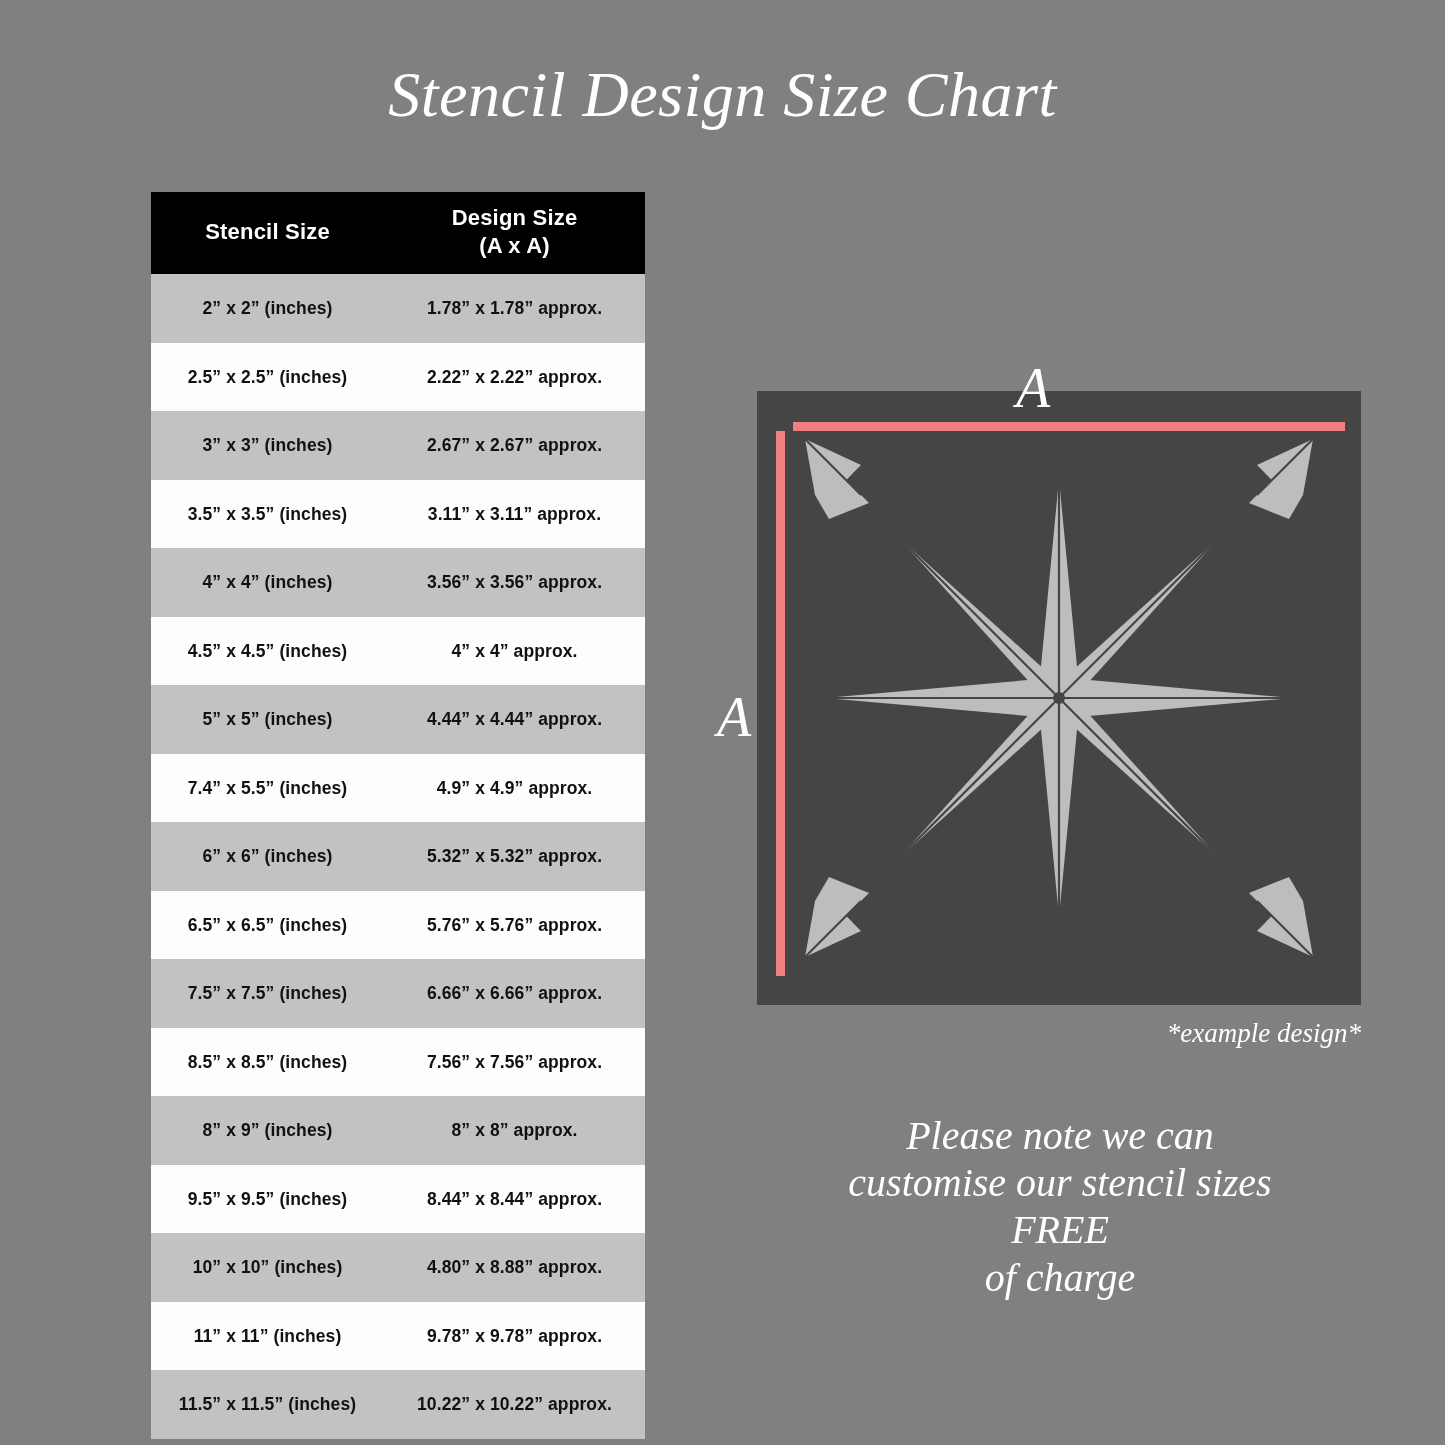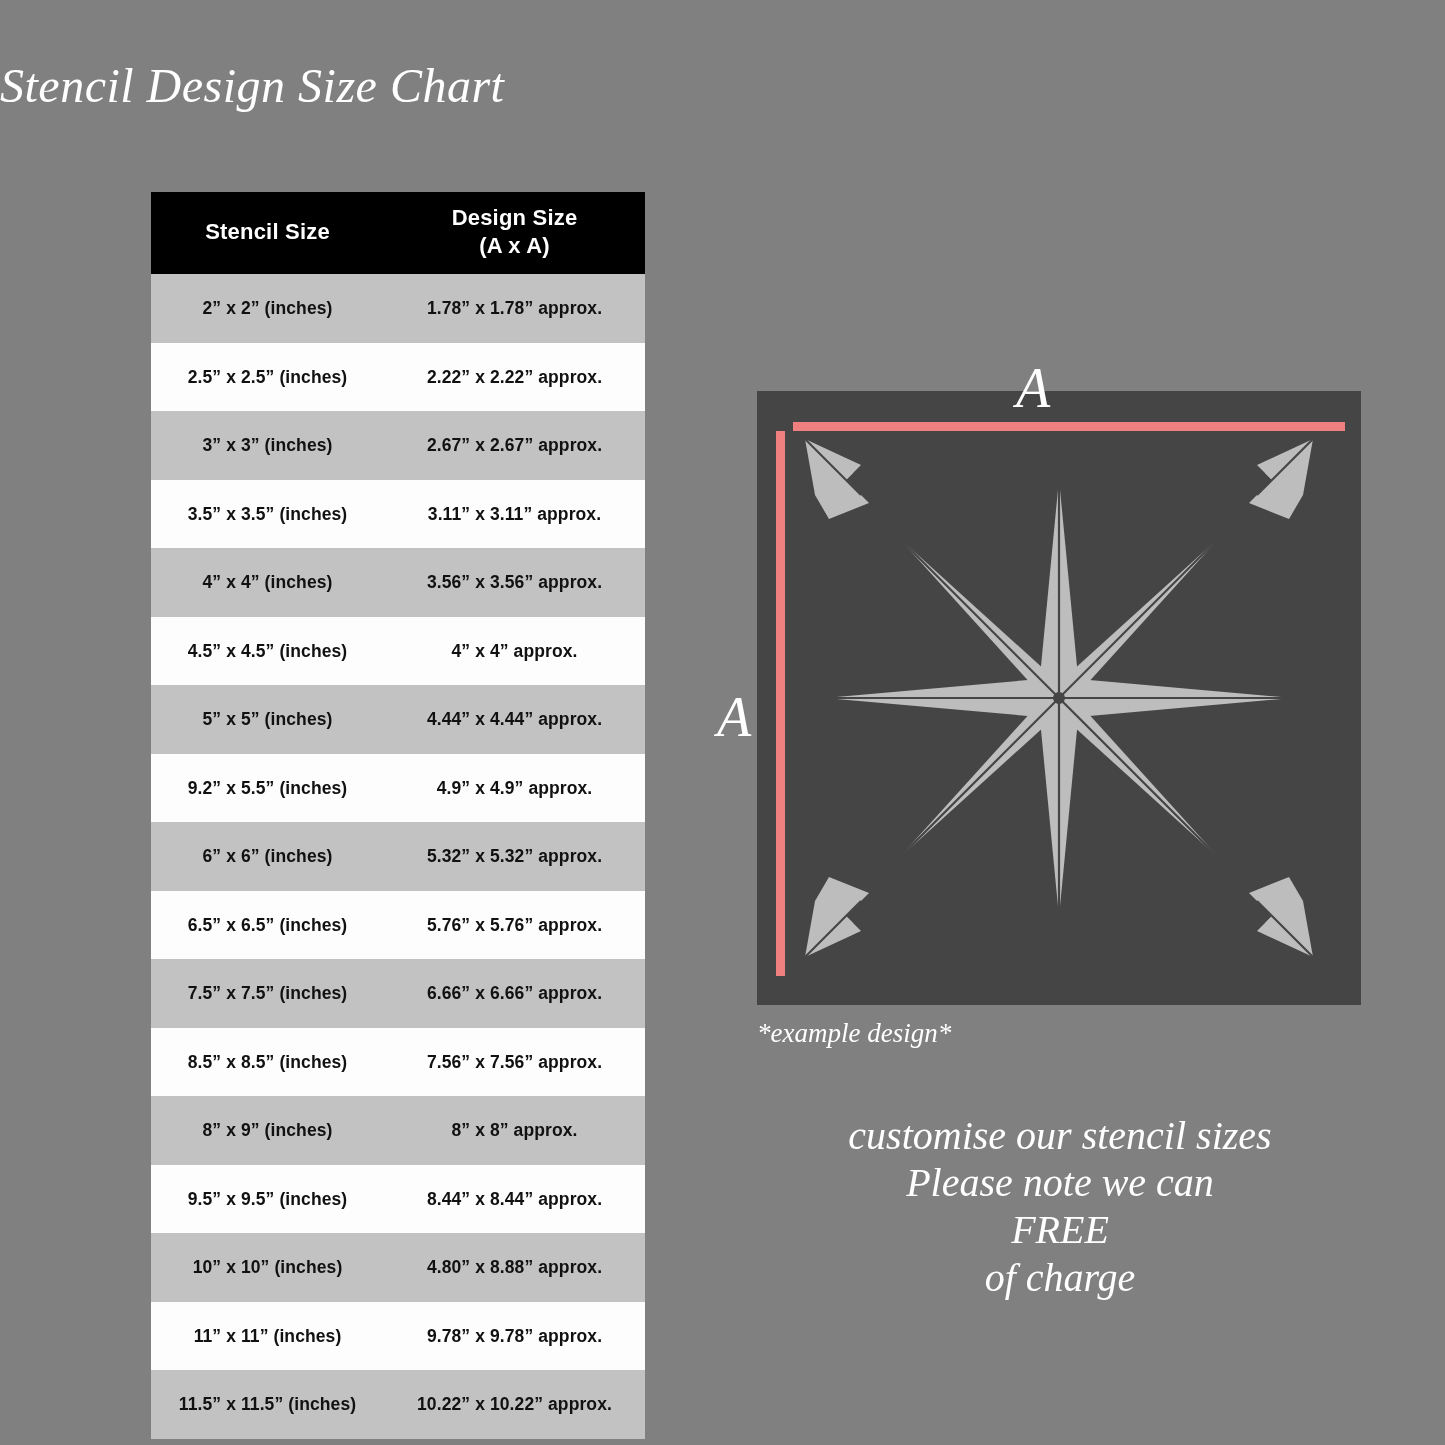--- a/index.html
+++ b/index.html
@@ -12,24 +12,24 @@
     background: #808080;
     font-family: "Liberation Sans", sans-serif;
     overflow: hidden;
     position: relative;
   }
   #page-title {
     position: absolute;
     top: 58px;
     left: 0;
     width: 1445px;
-    text-align: left;
+    text-align: center;
     font-family: "Liberation Serif", serif;
     font-style: italic;
-    font-size: 48px;
+    font-size: 64px;
     color: #ffffff;
     letter-spacing: 0.5px;
   }
 
   
   #size-table {
     position: absolute;
     left: 151px;
     top: 192px;
     width: 494px;
@@ -110,21 +110,21 @@
   }
   #label-a-left {
     left: 717px;
     top: 689px;
   }
   #example-caption {
     position: absolute;
     left: 757px;
     top: 1018px;
     width: 604px;
-    text-align: left;
+    text-align: right;
     font-family: "Liberation Serif", serif;
     font-style: italic;
     font-size: 27px;
     color: #ffffff;
   }
   #note-block {
     position: absolute;
     left: 735px;
     top: 1112px;
     width: 650px;
@@ -178,21 +178,21 @@
       </tr>
       <tr>
         <td>4.5” x 4.5” (inches)</td>
         <td>4” x 4” approx.</td>
       </tr>
       <tr>
         <td>5” x 5” (inches)</td>
         <td>4.44” x 4.44” approx.</td>
       </tr>
       <tr>
-        <td>9.2” x 5.5” (inches)</td>
+        <td>7.4” x 5.5” (inches)</td>
         <td>4.9” x 4.9” approx.</td>
       </tr>
       <tr>
         <td>6” x 6” (inches)</td>
         <td>5.32” x 5.32” approx.</td>
       </tr>
       <tr>
         <td>6.5” x 6.5” (inches)</td>
         <td>5.76” x 5.76” approx.</td>
       </tr>
@@ -284,17 +284,17 @@
     <div class="dim-line-v"></div>
   </div>
 </div>
 
 <div class="label-a" id="label-a-top">A</div>
 <div class="label-a" id="label-a-left">A</div>
 
 <div id="example-caption">*example design*</div>
 
 <div id="note-block">
+  <div>Please note we can</div>
   <div>customise our stencil sizes</div>
-  <div>Please note we can</div>
   <div>FREE</div>
   <div>of charge</div>
 </div>
 
 </body></html>

